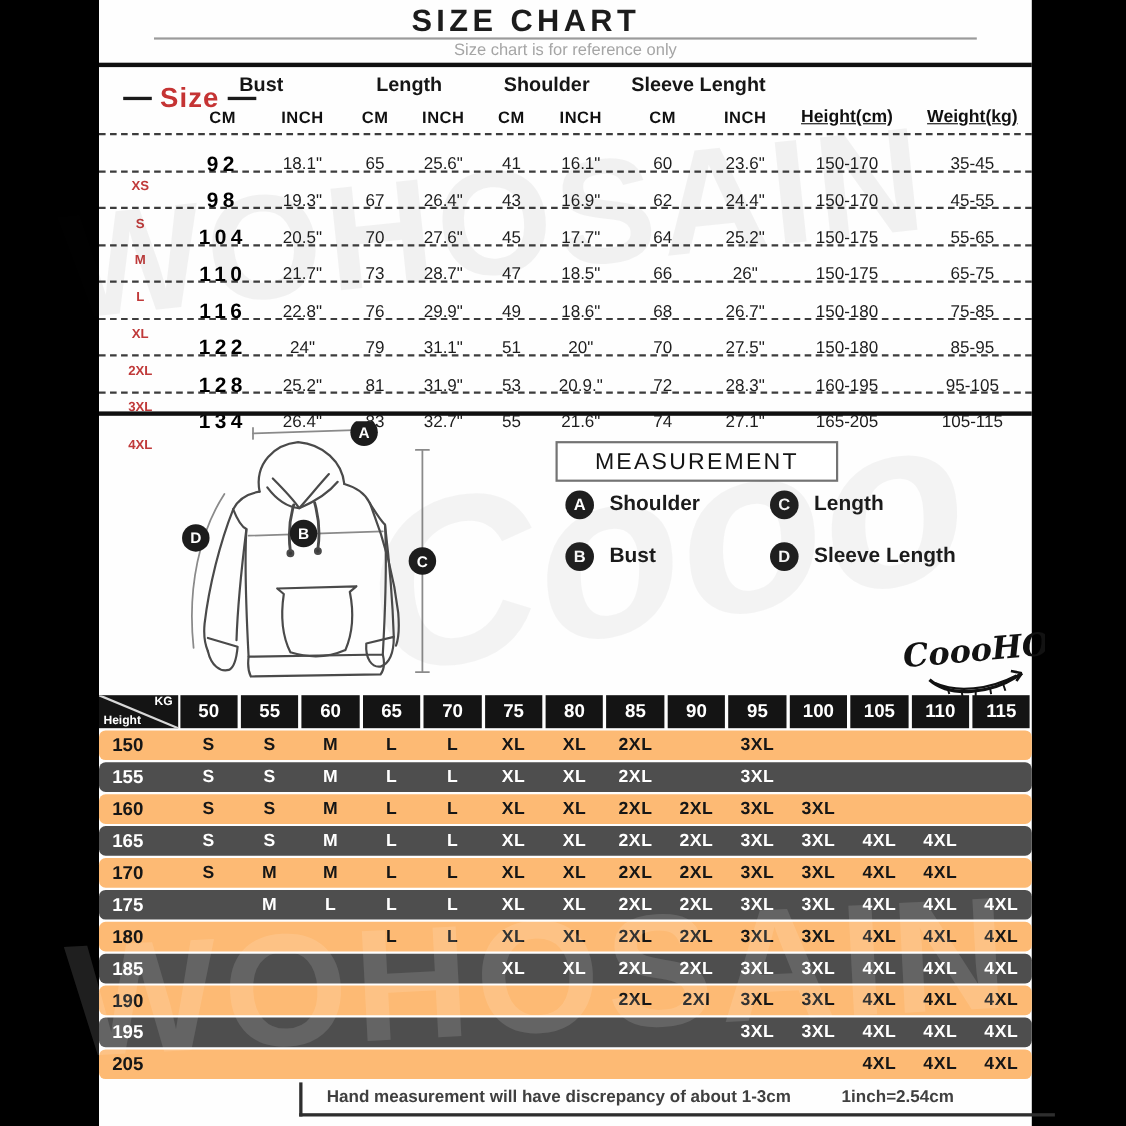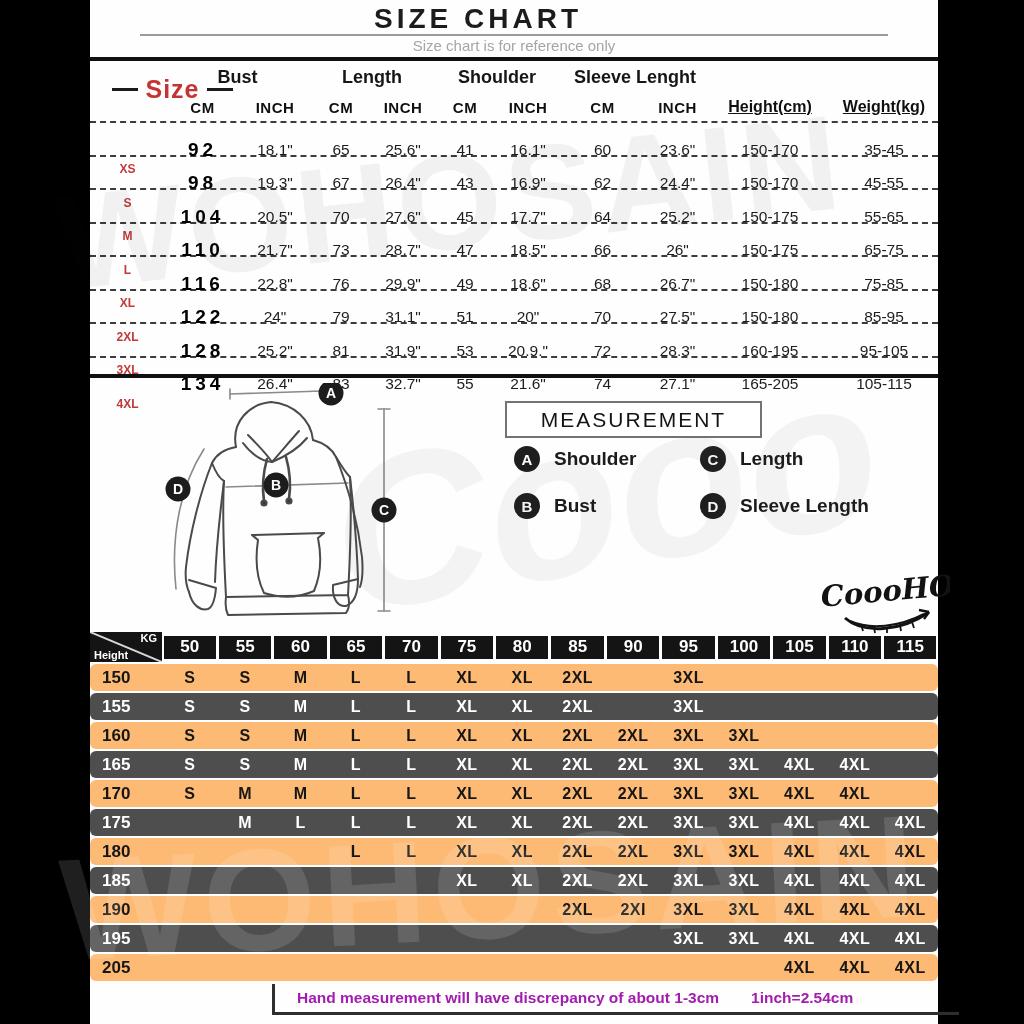--- a/index.html
+++ b/index.html
@@ -50,37 +50,37 @@
   .legend-item{display:flex;align-items:center;}
   .legend-key{width:26px;height:26px;border-radius:50%;background:#1e1e1e;color:#fff;
               display:flex;align-items:center;justify-content:center;font-size:15px;font-weight:bold;flex:0 0 26px;}
   .legend-label{margin-left:14px;font-size:19px;font-weight:bold;color:#1b1b1b;}
   .logo-svg{position:absolute;left:815px;top:566px;width:135px;height:74px;}
 
   
   .fit-table{position:absolute;left:90px;top:632px;width:848px;}
   .f-grid{display:grid;grid-template-columns:72px repeat(14,1fr);align-items:center;border-radius:6px;}
   .f-head{height:30px;margin-bottom:2px;}
-  .f-hcell{height:23px;margin:0 1.5px;background:#141414;color:#fff;font-weight:bold;font-size:17px;
+  .f-hcell{height:30px;margin:0 1.5px;background:#141414;color:#fff;font-weight:bold;font-size:17px;
            display:flex;align-items:center;justify-content:center;}
   .f-corner{position:relative;height:30px;background:#141414;color:#fff;overflow:hidden;}
   .f-corner svg{position:absolute;left:0;top:0;width:100%;height:100%;}
   .f-corner .kg{position:absolute;right:5px;top:0px;font-size:11px;font-weight:bold;}
   .f-corner .hgt{position:absolute;left:4px;bottom:1px;font-size:11px;font-weight:bold;}
   .f-row{height:27px;margin-bottom:2px;}
   .row-light{background:#fdba74;color:#161616;}
   .row-dark{background:#4e4e4e;color:#fff;}
   .f-label{font-size:17px;font-weight:bold;padding-left:12px;}
   .f-cell{text-align:center;font-size:16px;font-weight:bold;letter-spacing:.5px;}
 
   
   .footer-note{position:absolute;left:272px;top:984px;width:662px;height:28px;
                border-left:3px solid #2e2e2e;border-bottom:3px solid #2e2e2e;
-               display:flex;align-items:center;padding-left:22px;gap:32px;
-               font-size:15.5px;font-weight:bold;color:#a21caf;}
+               display:flex;align-items:center;padding-left:22px;gap:46px;
+               font-size:15.5px;font-weight:bold;color:#404040;}
 
   
   .wm{position:absolute;pointer-events:none;white-space:nowrap;font-weight:bold;z-index:5;}
   .wm-top{left:55px;top:125px;font-size:135px;color:#222;opacity:.05;letter-spacing:4px;transform:rotate(-6deg);}
   .wm-mid{left:330px;top:370px;font-size:215px;color:#444;opacity:.05;font-style:italic;transform:rotate(-10deg);}
   .wm-bottom{left:60px;top:805px;font-size:145px;color:#fff;opacity:.12;letter-spacing:6px;transform:rotate(-3deg);}
 </style>
 </head>
 <body>
 

